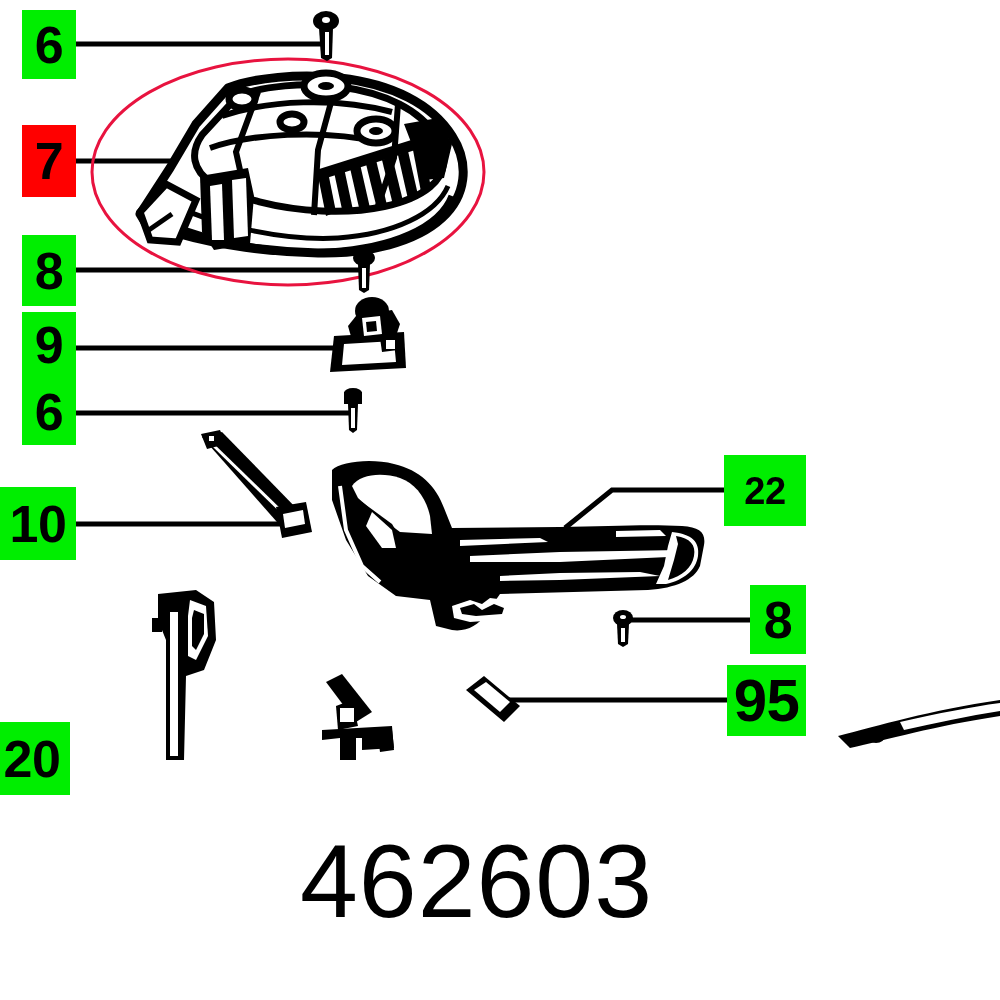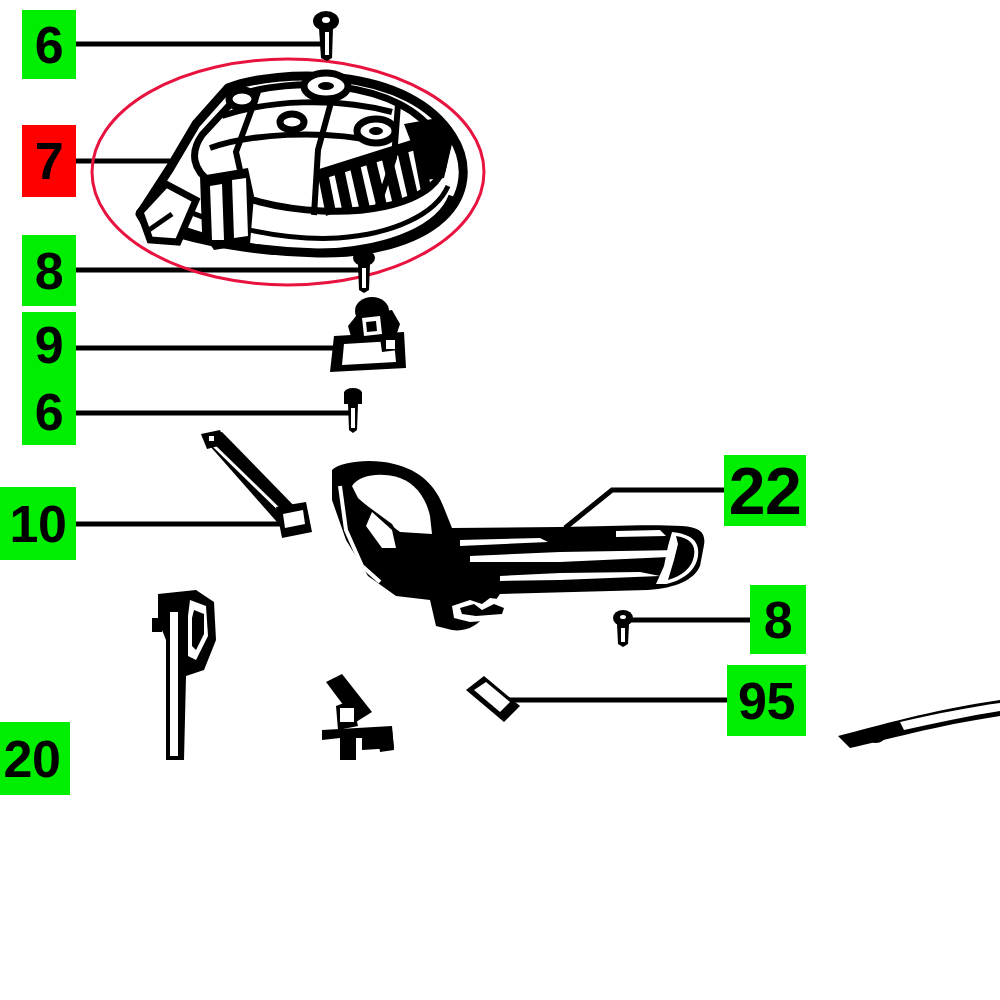--- a/index.html
+++ b/index.html
@@ -260,26 +260,27 @@
   </div>
 
   <div class="callout-box" style="left:0px; top:487px; width:76px; height:73px; background:#00ee00; font-size:52px;">
     <span>10</span>
   </div>
 
   <div class="callout-box" style="left:-6px; top:722px; width:76px; height:73px; background:#00ee00; font-size:52px;">
     <span>20</span>
   </div>
 
-  <div class="callout-box" style="left:724px; top:455px; width:82px; height:71px; background:#00ee00; font-size:66px;">
+  <div class="callout-box" style="left:724px; top:455px; width:82px; height:71px; background:#00ee00; font-size:38px;">
     <span>22</span>
   </div>
 
   <div class="callout-box" style="left:750px; top:585px; width:56px; height:69px; background:#00ee00; font-size:52px;">
     <span>8</span>
   </div>
 
-  <div class="callout-box" style="left:727px; top:665px; width:79px; height:71px; background:#00ee00; font-size:52px;">
+  <div class="callout-box" style="left:727px; top:665px; width:79px; height:71px; background:#00ee00; font-size:60px;">
     <span>95</span>
   </div>
 
+  <div class="partnum">462603</div>
 
 </div>
 
 </body></html>

